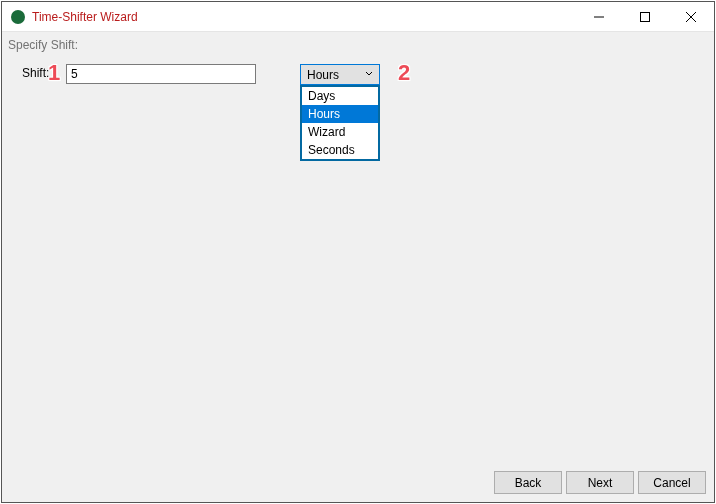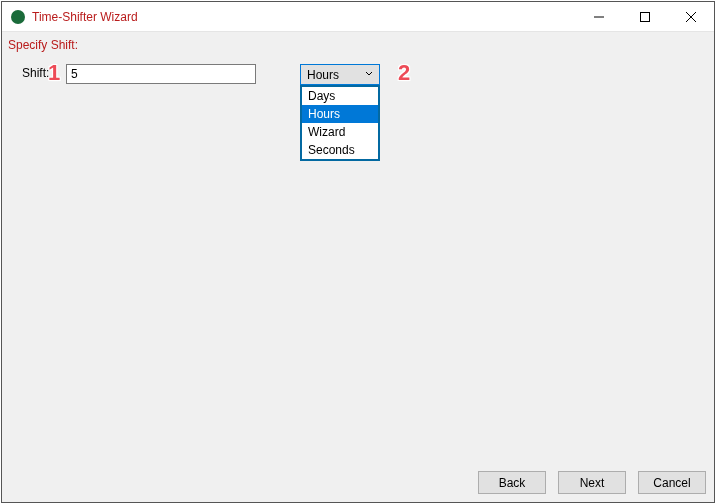--- a/index.html
+++ b/index.html
@@ -46,21 +46,21 @@
   }
   .client {
     flex: 1 1 auto;
     background: #f0f0f0;
     position: relative;
   }
   .section-label {
     position:absolute;
     left: 6px; top: 6px;
     font-size:12px;
-    color:#b91c1c;
+    color:#737373;
   }
   .shift-label {
     position:absolute;
     left: 20px; top: 34px;
     font-size:12px;
   }
   .shift-input {
     position:absolute;
     left: 64px; top: 32px;
     width: 190px; height: 20px;
@@ -111,21 +111,21 @@
     text-shadow: -1px -1px 0 #fff,1px -1px 0 #fff,-1px 1px 0 #fff,1px 1px 0 #fff, 0 0 3px #fff;
     font-family: Arial, sans-serif;
     pointer-events:none;
   }
   .ann1 { left: 46px; top: 28px; }
   .ann2 { left: 396px; top: 28px; }
   .button-bar {
     position:absolute;
     right: 8px; bottom: 8px;
     display:flex;
-    gap:12px;
+    gap:4px;
   }
   .btn {
     min-width: 68px;
     height: 23px;
     background:#e1e1e1;
     border:1px solid #adadad;
     font-size:12px;
     font-family:inherit;
     padding: 0 10px;
     cursor:default;

